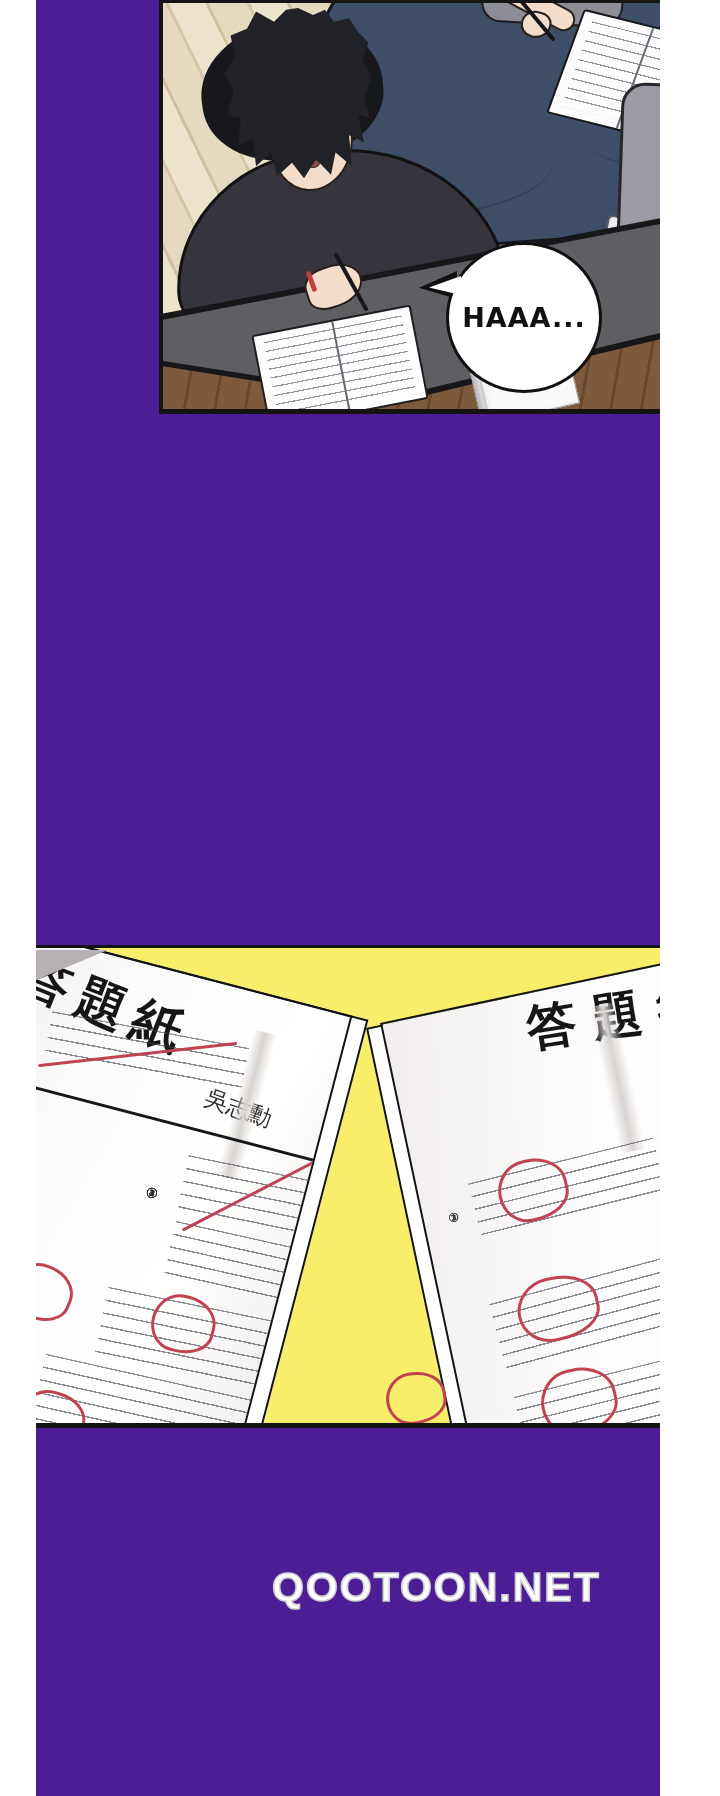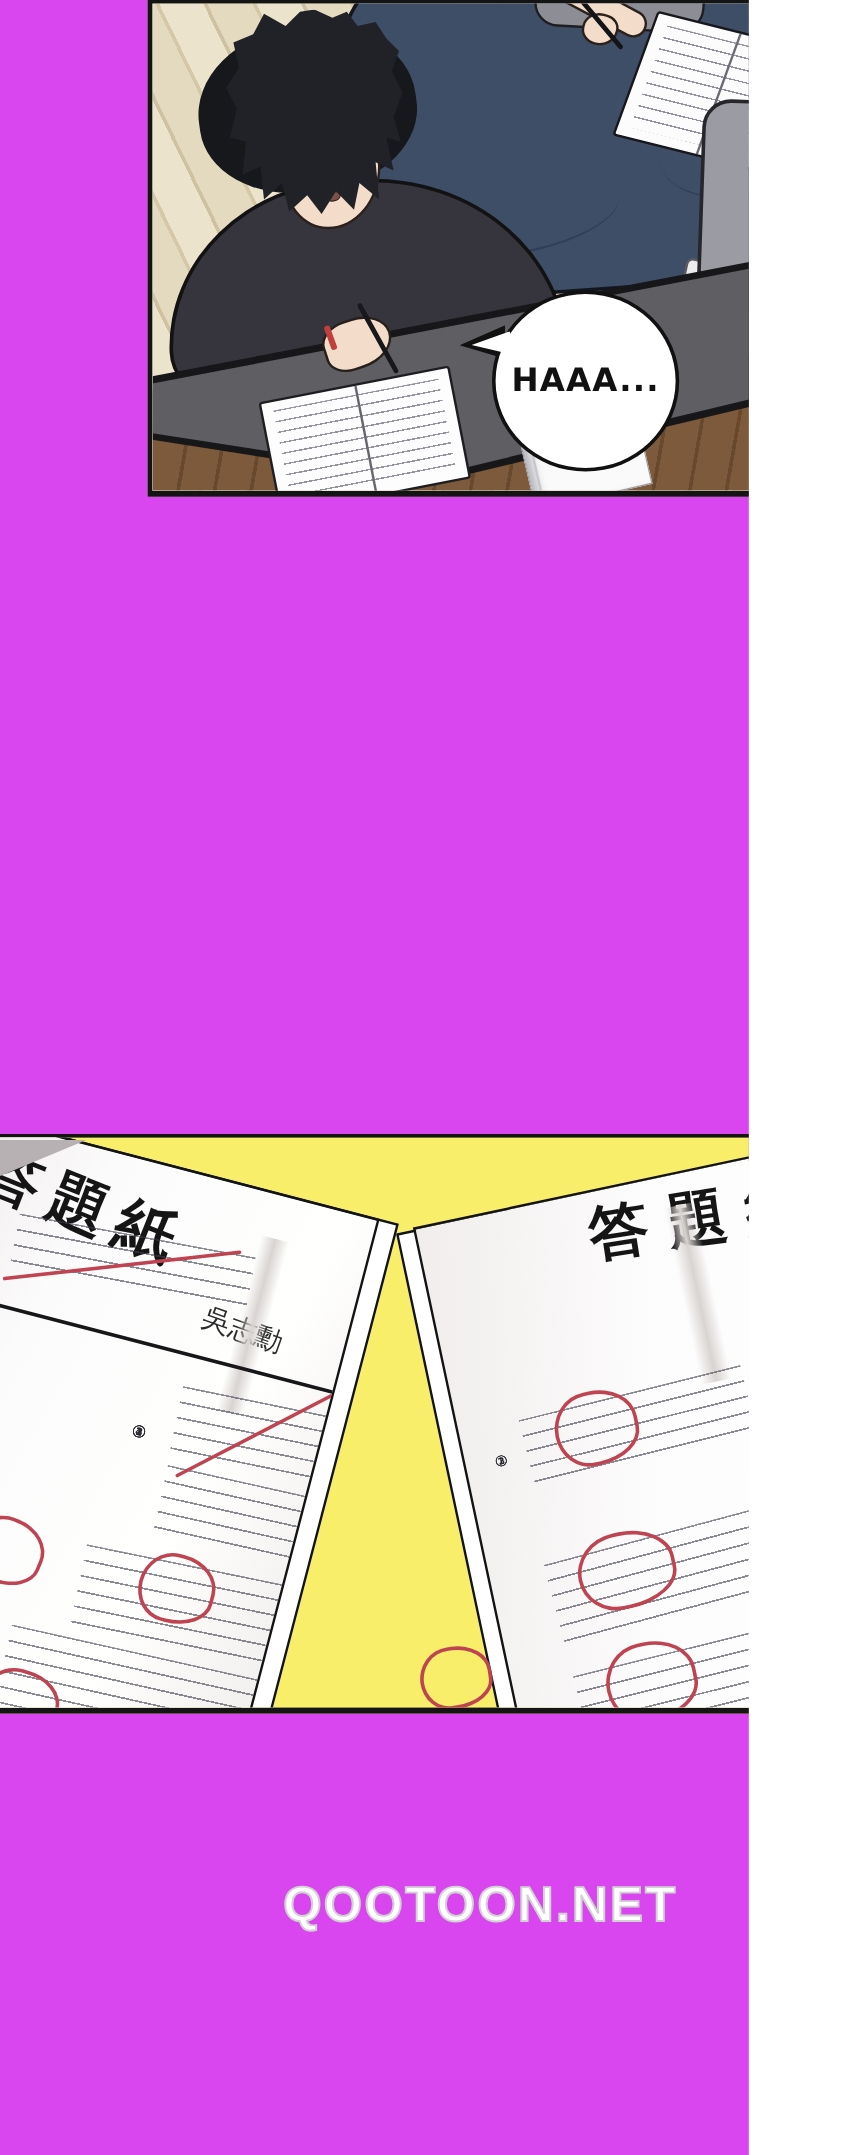--- a/index.html
+++ b/index.html
@@ -1,17 +1,17 @@
 <!DOCTYPE html>
 <html><head>
 <meta charset="utf-8">
 <style>
   html,body{margin:0;padding:0;background:#ffffff;}
-  #page{position:relative;width:624px;height:1796px;background:#d946ef;overflow:hidden;
-        font-family:"Liberation Sans",sans-serif;}
+  #page{position:relative;width:624px;height:1796px;background:#4c1d95;overflow:hidden;
+        font-family:"Liberation Sans",sans-serif;margin-left:36px;}
   #page *{position:absolute;box-sizing:border-box;}
 
   
   .panel1{left:123px;top:0;width:510px;height:414px;border:4px solid #141414;
           border-top-width:3px;border-bottom-width:5px;background:#e0d5b8;overflow:hidden;}
   .floor{left:0;top:0;width:502px;height:406px;
          background:repeating-linear-gradient(64deg,#e4dabf 0 34px,#d5c8a7 34px 37px,#ece3cd 37px 70px,#cfc2a0 70px 73px);}
   .wood-dark{left:0;top:0;width:502px;height:406px;background:#7c5a3b;
          clip-path:polygon(0 80%,46% 94%,100% 72%,100% 100%,0 100%);}
   .wood-dark::after{content:"";position:absolute;inset:0;

